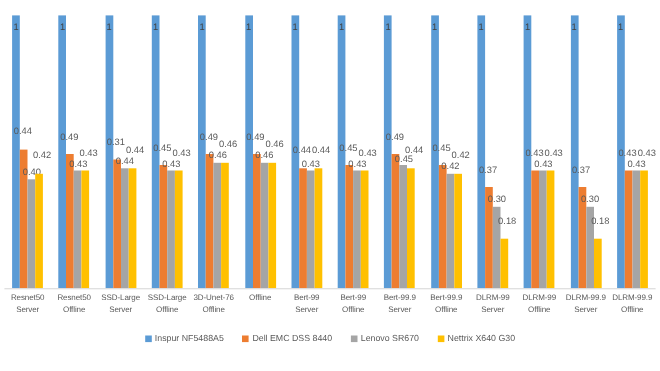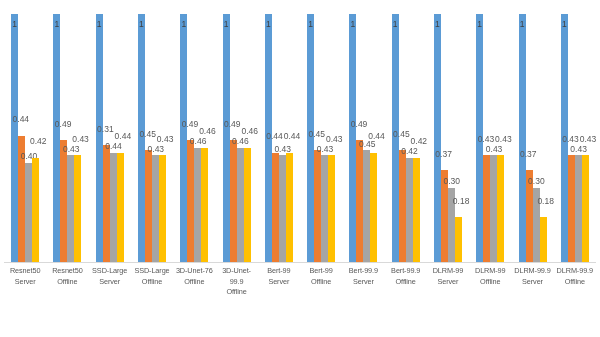--- a/index.html
+++ b/index.html
@@ -392,21 +392,20 @@
       </div>
       <div class="cat">
         <span>SSD-Large</span>
         <span>Offline</span>
       </div>
       <div class="cat">
         <span>3D-Unet-76</span>
         <span>Offline</span>
       </div>
       <div class="cat">
-        <span>3D-Unet-99.9</span>
         <span>Offline</span>
       </div>
       <div class="cat">
         <span>Bert-99</span>
         <span>Server</span>
       </div>
       <div class="cat">
         <span>Bert-99</span>
         <span>Offline</span>
       </div>
@@ -429,14 +428,32 @@
       <div class="cat">
         <span>DLRM-99.9</span>
         <span>Server</span>
       </div>
       <div class="cat">
         <span>DLRM-99.9</span>
         <span>Offline</span>
       </div>
     </div>
 
+  <div id="legend">
+      <div class="leg-item">
+        <span class="swatch" style="background: rgb(91, 155, 213);"></span>
+        <span>Inspur NF5488A5</span>
+      </div>
+      <div class="leg-item">
+        <span class="swatch" style="background: rgb(237, 125, 49);"></span>
+        <span>Dell EMC DSS 8440</span>
+      </div>
+      <div class="leg-item">
+        <span class="swatch" style="background: rgb(165, 165, 165);"></span>
+        <span>Lenovo SR670</span>
+      </div>
+      <div class="leg-item">
+        <span class="swatch" style="background: rgb(255, 192, 0);"></span>
+        <span>Nettrix X640 G30</span>
+      </div>
+    </div>
 
 </div>
 
 </body></html>

